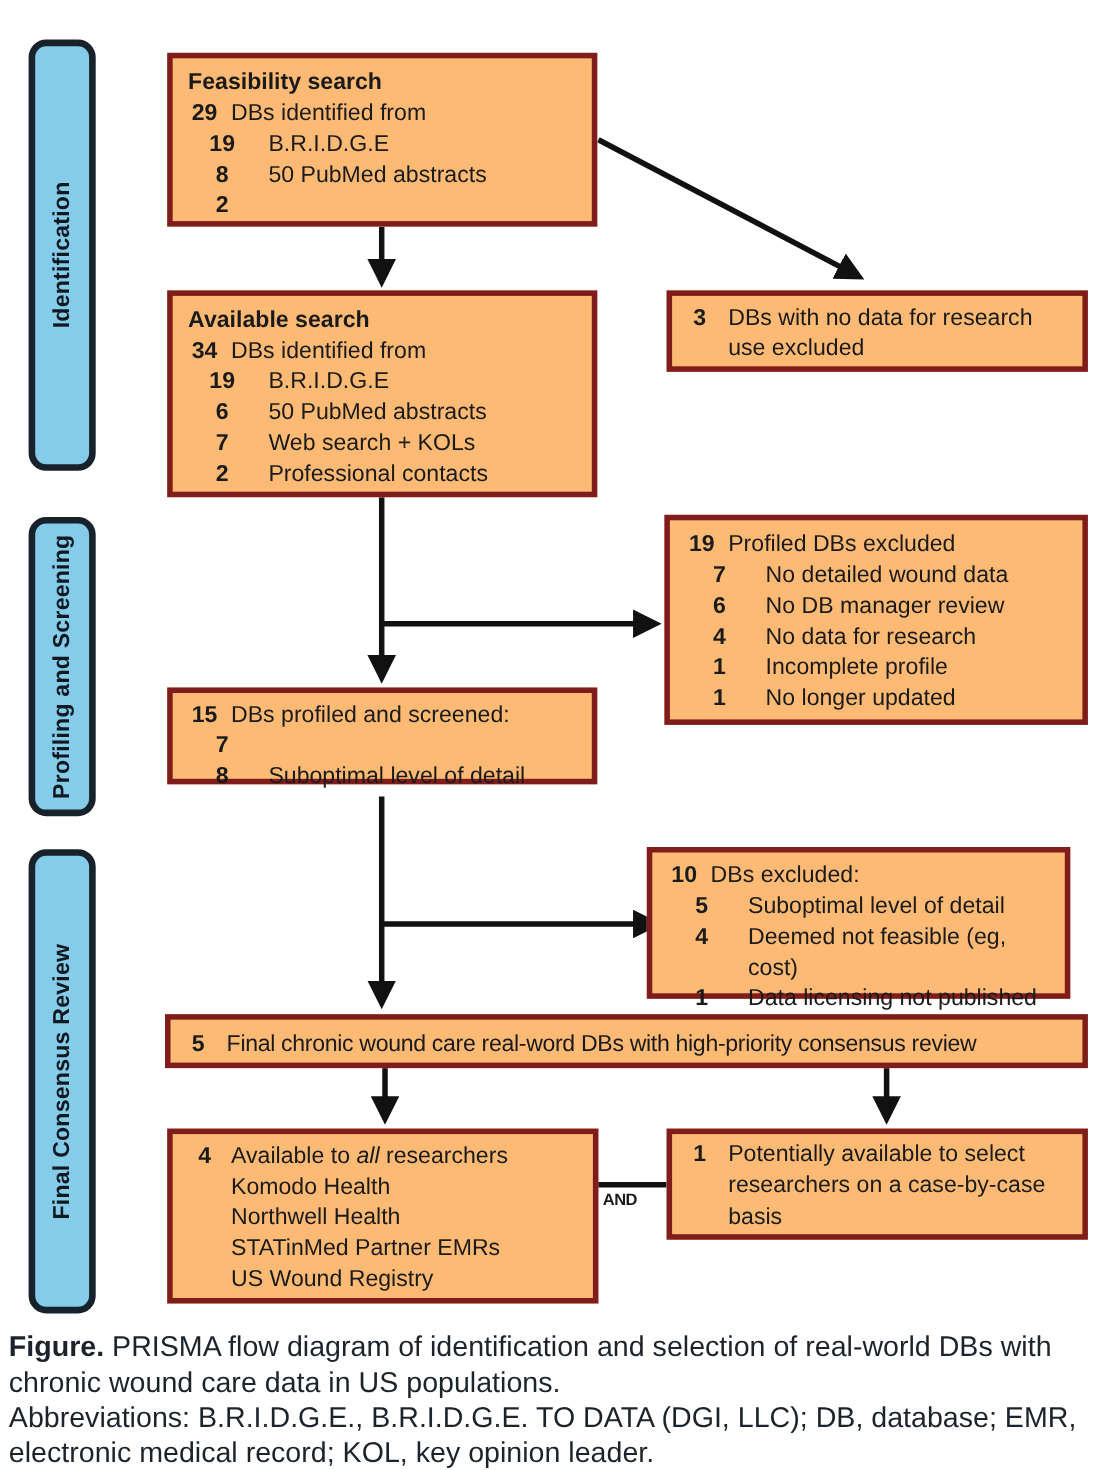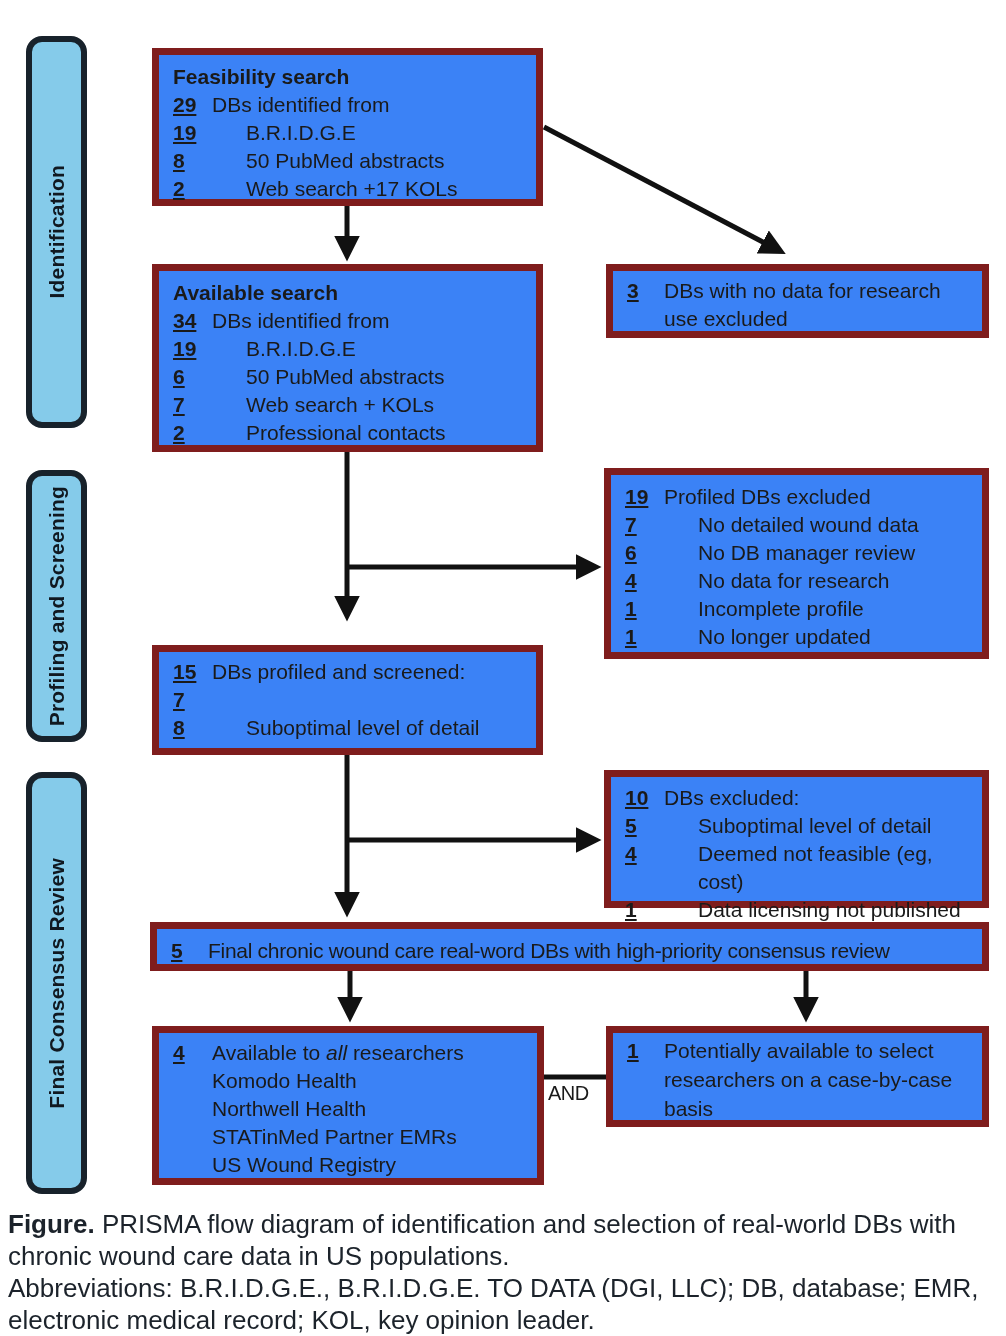--- a/index.html
+++ b/index.html
@@ -2,53 +2,53 @@
 <html><head>
 <meta charset="utf-8">
 <style>
   html,body{margin:0;padding:0;background:#fff;}
   #canvas{
     position:relative;width:1006px;height:1336px;background:#ffffff;
     font-family:"Liberation Sans",sans-serif;color:#1a1a1a;overflow:hidden;
   }
   svg.connectors{position:absolute;left:0;top:0;z-index:1;}
   .box{
-    position:absolute;background:#3b82f6;border:7px solid #7f1d1d;box-sizing:border-box;
+    position:absolute;background:#fdba74;border:5px solid #7f1d1d;box-sizing:border-box;
     padding:8px 10px 4px 14px;font-size:21px;line-height:28px;z-index:2;
   }
   .row{display:flex;align-items:flex-start;}
-  .num{font-weight:700;text-align:left;flex:none;text-decoration:underline;}
+  .num{font-weight:700;text-align:center;flex:none;}
   .n0 .num{width:30px;margin-right:9px;}
   .n1 .num{width:62px;margin-right:11px;}
   .ns .num{width:22px;margin-right:15px;}
   .sub{padding-left:39px;}
   .title{font-weight:700;}
   .txt{flex:1;}
   .it{font-style:italic;}
   .stage{
     position:absolute;background:#85CBEA;border:6px solid #18222B;border-radius:16px;
     box-sizing:border-box;display:flex;align-items:center;justify-content:center;z-index:2;
   }
   .stage span{
     writing-mode:vertical-rl;transform:rotate(180deg);
     font-weight:700;font-size:21px;color:#101820;letter-spacing:.2px;white-space:nowrap;
   }
   #box-feasibility{left:152px;top:48px;width:391px;height:158px;}
   #box-expanded{left:152px;top:264px;width:391px;height:188px;}
   #box-no-data{left:606px;top:264px;width:383px;height:74px;padding-top:6px;}
   #box-profiled-excluded{left:604px;top:468px;width:385px;height:191px;}
-  #box-profiled-screened{left:152px;top:645px;width:391px;height:110px;padding-top:6px;}
-  #box-dbs-excluded{left:604px;top:770px;width:385px;height:138px;padding-top:7px;}
+  #box-profiled-screened{left:152px;top:625px;width:391px;height:88px;padding-top:6px;}
+  #box-dbs-excluded{left:588px;top:770px;width:385px;height:138px;padding-top:7px;}
   #box-final{left:150px;top:922px;width:839px;height:49px;padding-top:8px;letter-spacing:-0.3px;}
   #box-available-all{left:152px;top:1026px;width:392px;height:159px;padding-top:6px;}
   #box-available-select{left:606px;top:1026px;width:383px;height:101px;padding-top:3px;line-height:29px;}
   #stage-identification{left:26px;top:36px;width:61px;height:392px;}
   #stage-profiling{left:26px;top:470px;width:61px;height:272px;}
   #stage-final{left:26px;top:772px;width:61px;height:422px;}
-  #and-label{position:absolute;left:548px;top:1082px;font-size:20px;font-weight:400;z-index:2;letter-spacing:-0.5px;}
+  #and-label{position:absolute;left:548px;top:1082px;font-size:15px;font-weight:700;z-index:2;letter-spacing:-0.5px;}
   #caption{position:absolute;left:8px;top:1208px;width:992px;font-size:26px;line-height:32px;color:#1c232b;z-index:2;}
   #caption p{margin:0;}
   .b{font-weight:700;}
 </style>
 </head>
 <body>
 
 <div id="canvas">
 
   <svg class="connectors" width="1006" height="1336" aria-hidden="true">
@@ -87,21 +87,20 @@
     <div class="row n1">
       <span class="num">19</span>
       <span class="txt">B.R.I.D.G.E</span>
     </div>
     <div class="row n1">
       <span class="num">8</span>
       <span class="txt">50 PubMed abstracts</span>
     </div>
     <div class="row n1">
       <span class="num">2</span>
-      <span class="txt">Web search +17 KOLs</span>
     </div>
   </div>
 
   <div class="box" id="box-expanded">
     <div class="title">Available search</div>
     <div class="row n0">
       <span class="num">34</span>
       <span class="txt">DBs identified from</span>
     </div>
     <div class="row n1">

